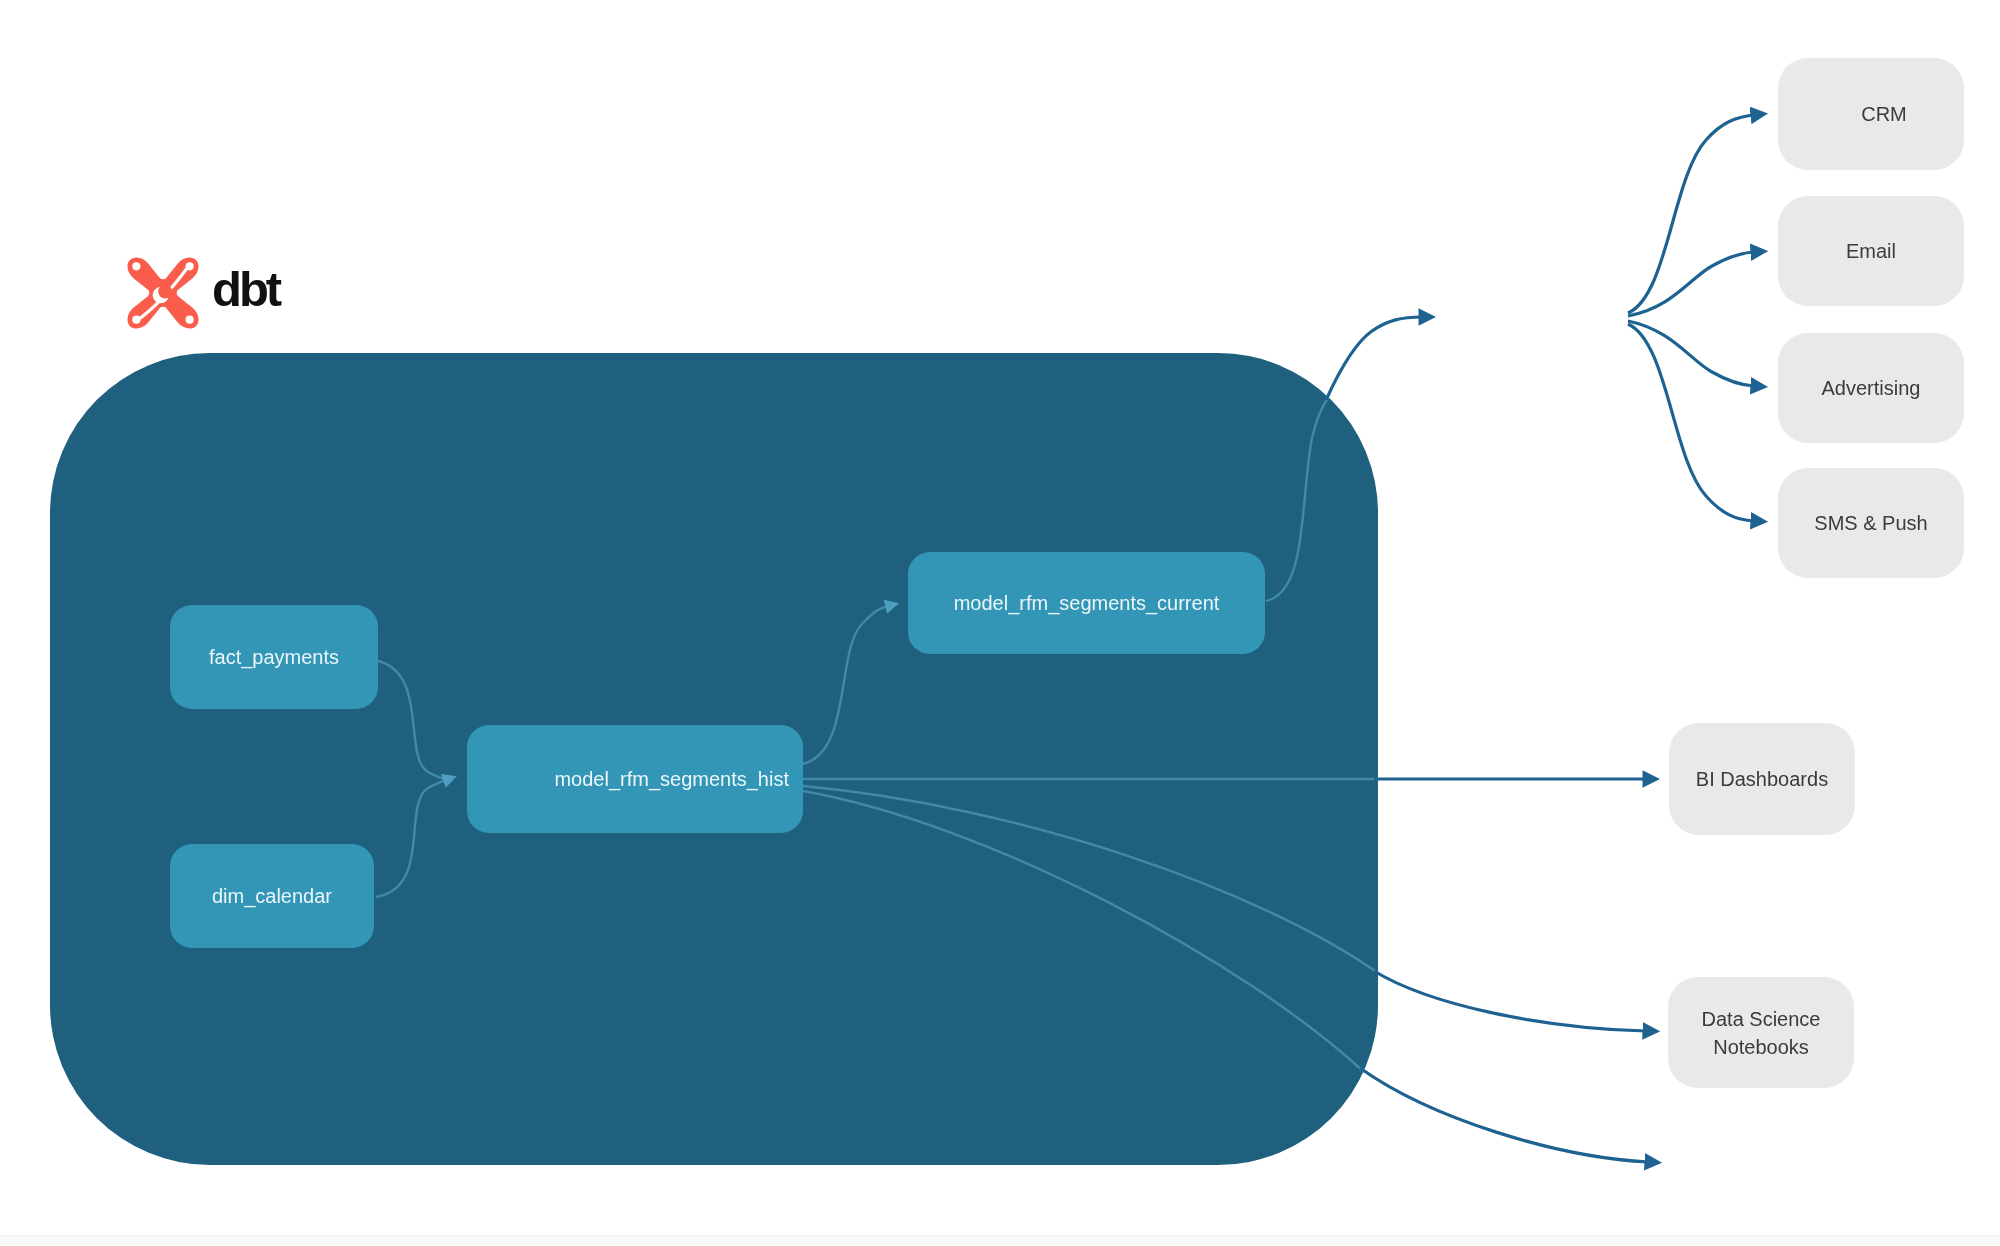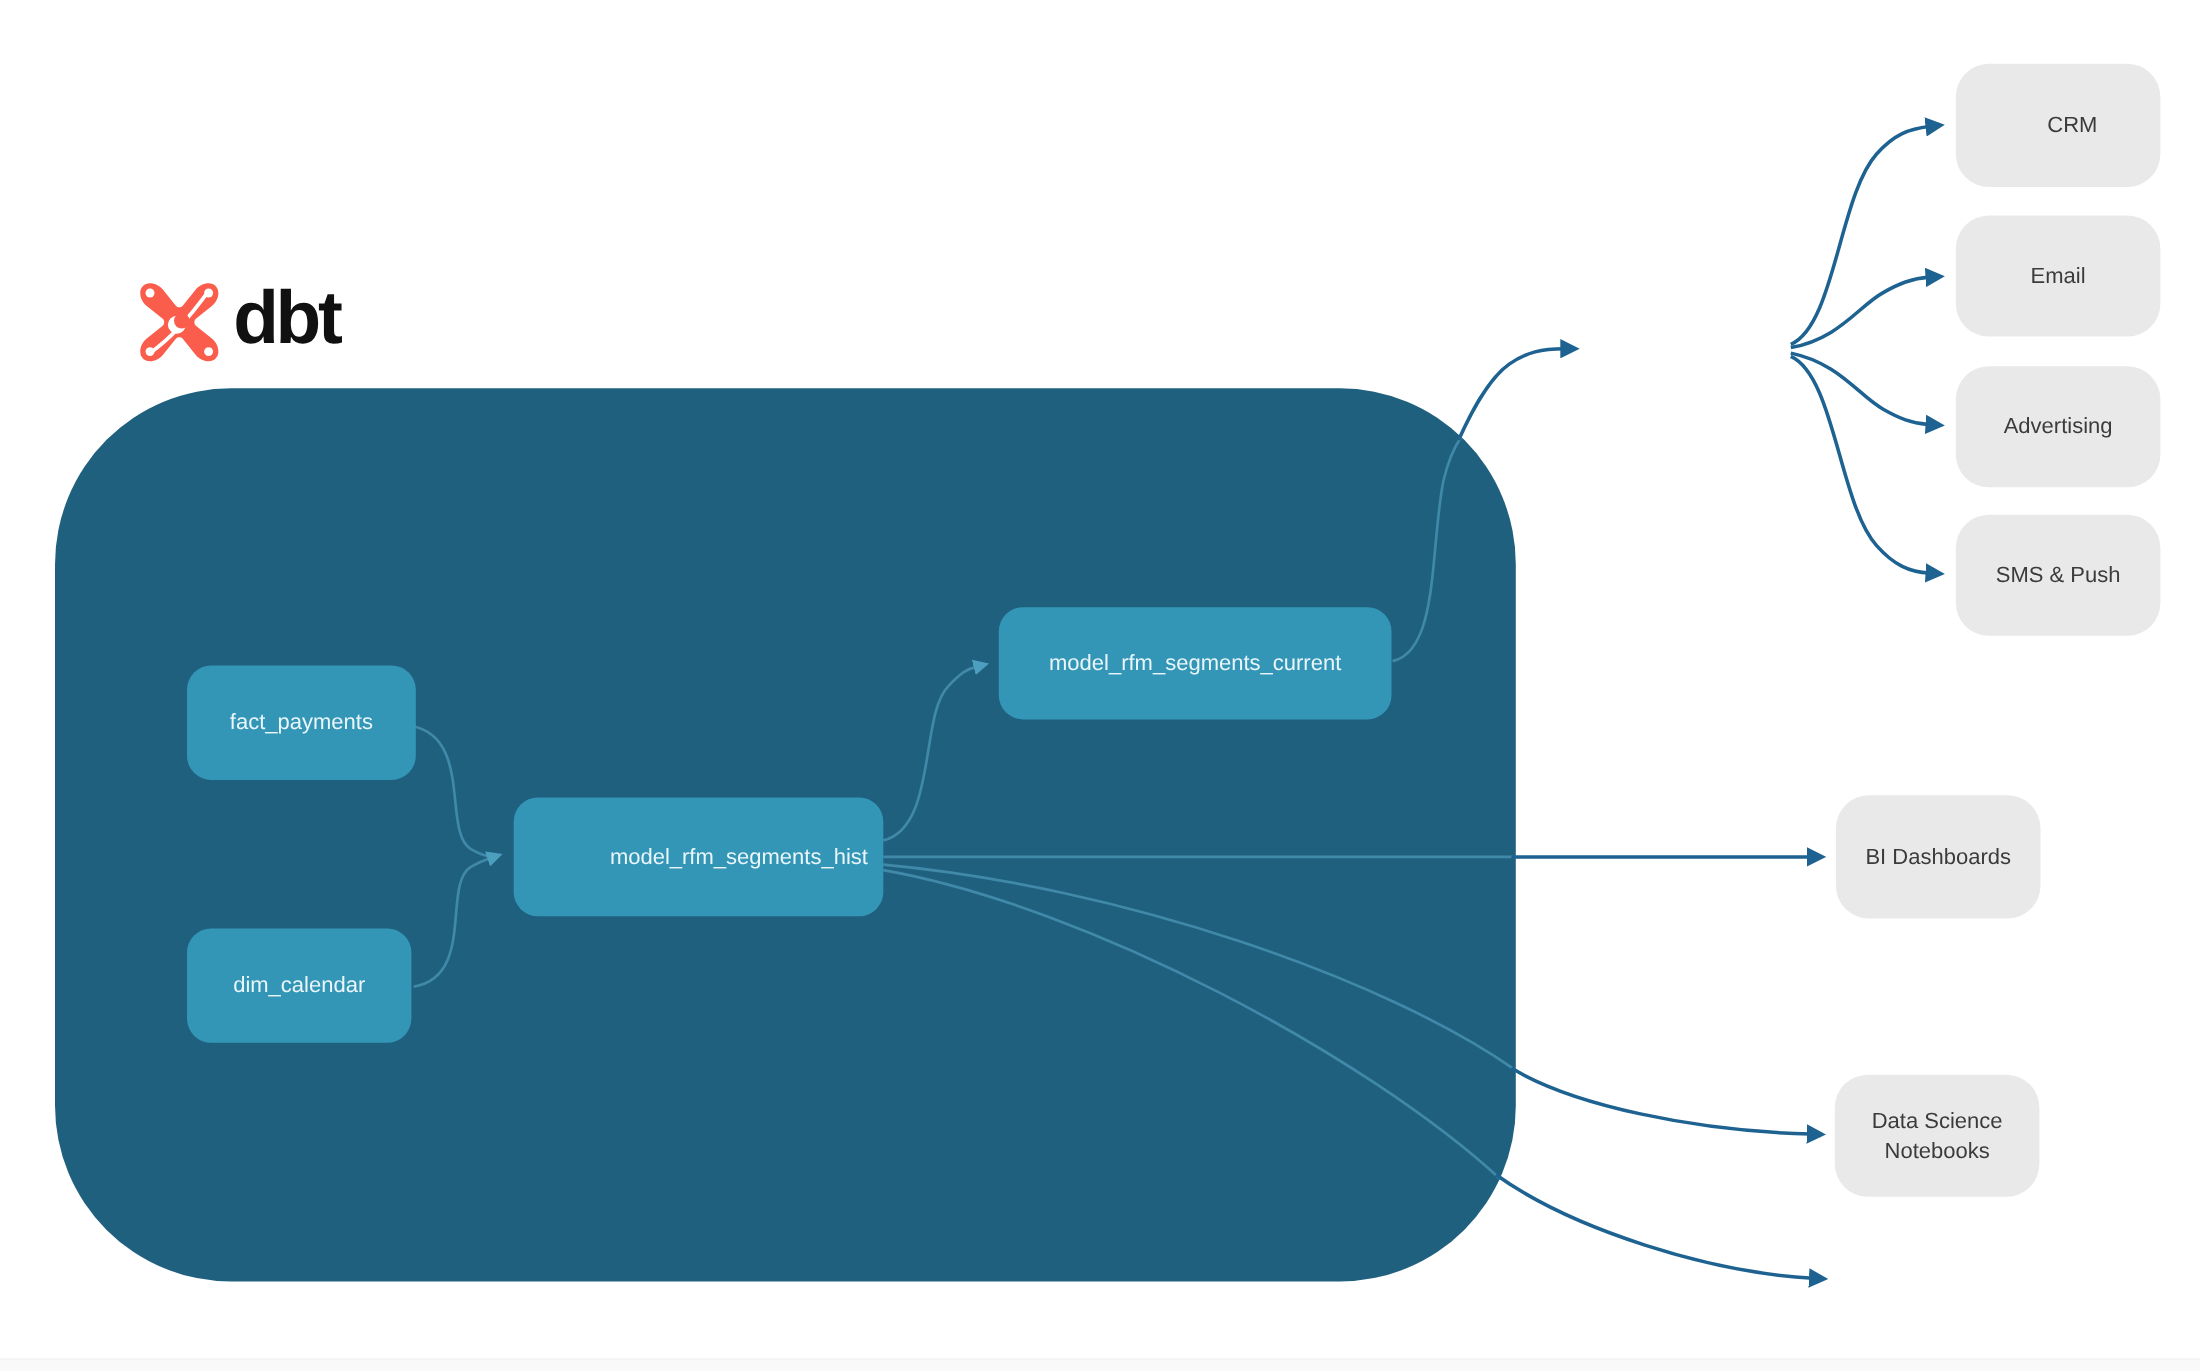--- a/index.html
+++ b/index.html
@@ -9,21 +9,21 @@
     --logo_orange:#FB5D4C; --logo_text_color:#111111;
   }
   html,body{margin:0;padding:0;}
   body{width:2000px;height:1246px;background:#ffffff;
        font-family:"Liberation Sans","DejaVu Sans",sans-serif;overflow:hidden;}
   .canvas{position:relative;width:2000px;height:1246px;}
 
   
   .logo{position:absolute;left:124px;top:256px;display:flex;align-items:center;gap:10px;z-index:5;}
   .logo svg{display:block;}
-  .logo-text{font-size:68px;font-weight:700;letter-spacing:-3px;
+  .logo-text{font-size:49px;font-weight:700;letter-spacing:-3px;
              color:var(--logo_text_color,#111);line-height:1;transform:translateY(-4px);}
 
   
   .container-bg{position:absolute;left:50px;top:353px;width:1328px;height:812px;
                 background:var(--container,#20607F);border-radius:160px;z-index:1;}
 
   
   svg.edges{position:absolute;left:0;top:0;width:2000px;height:1246px;z-index:2;}
   .edge-dark{fill:none;stroke:var(--edge_dark,#1D6290);stroke-width:3.2px;}
   .edge-light{fill:none;stroke:var(--edge_light,#4189A9);stroke-width:2.4px;}

